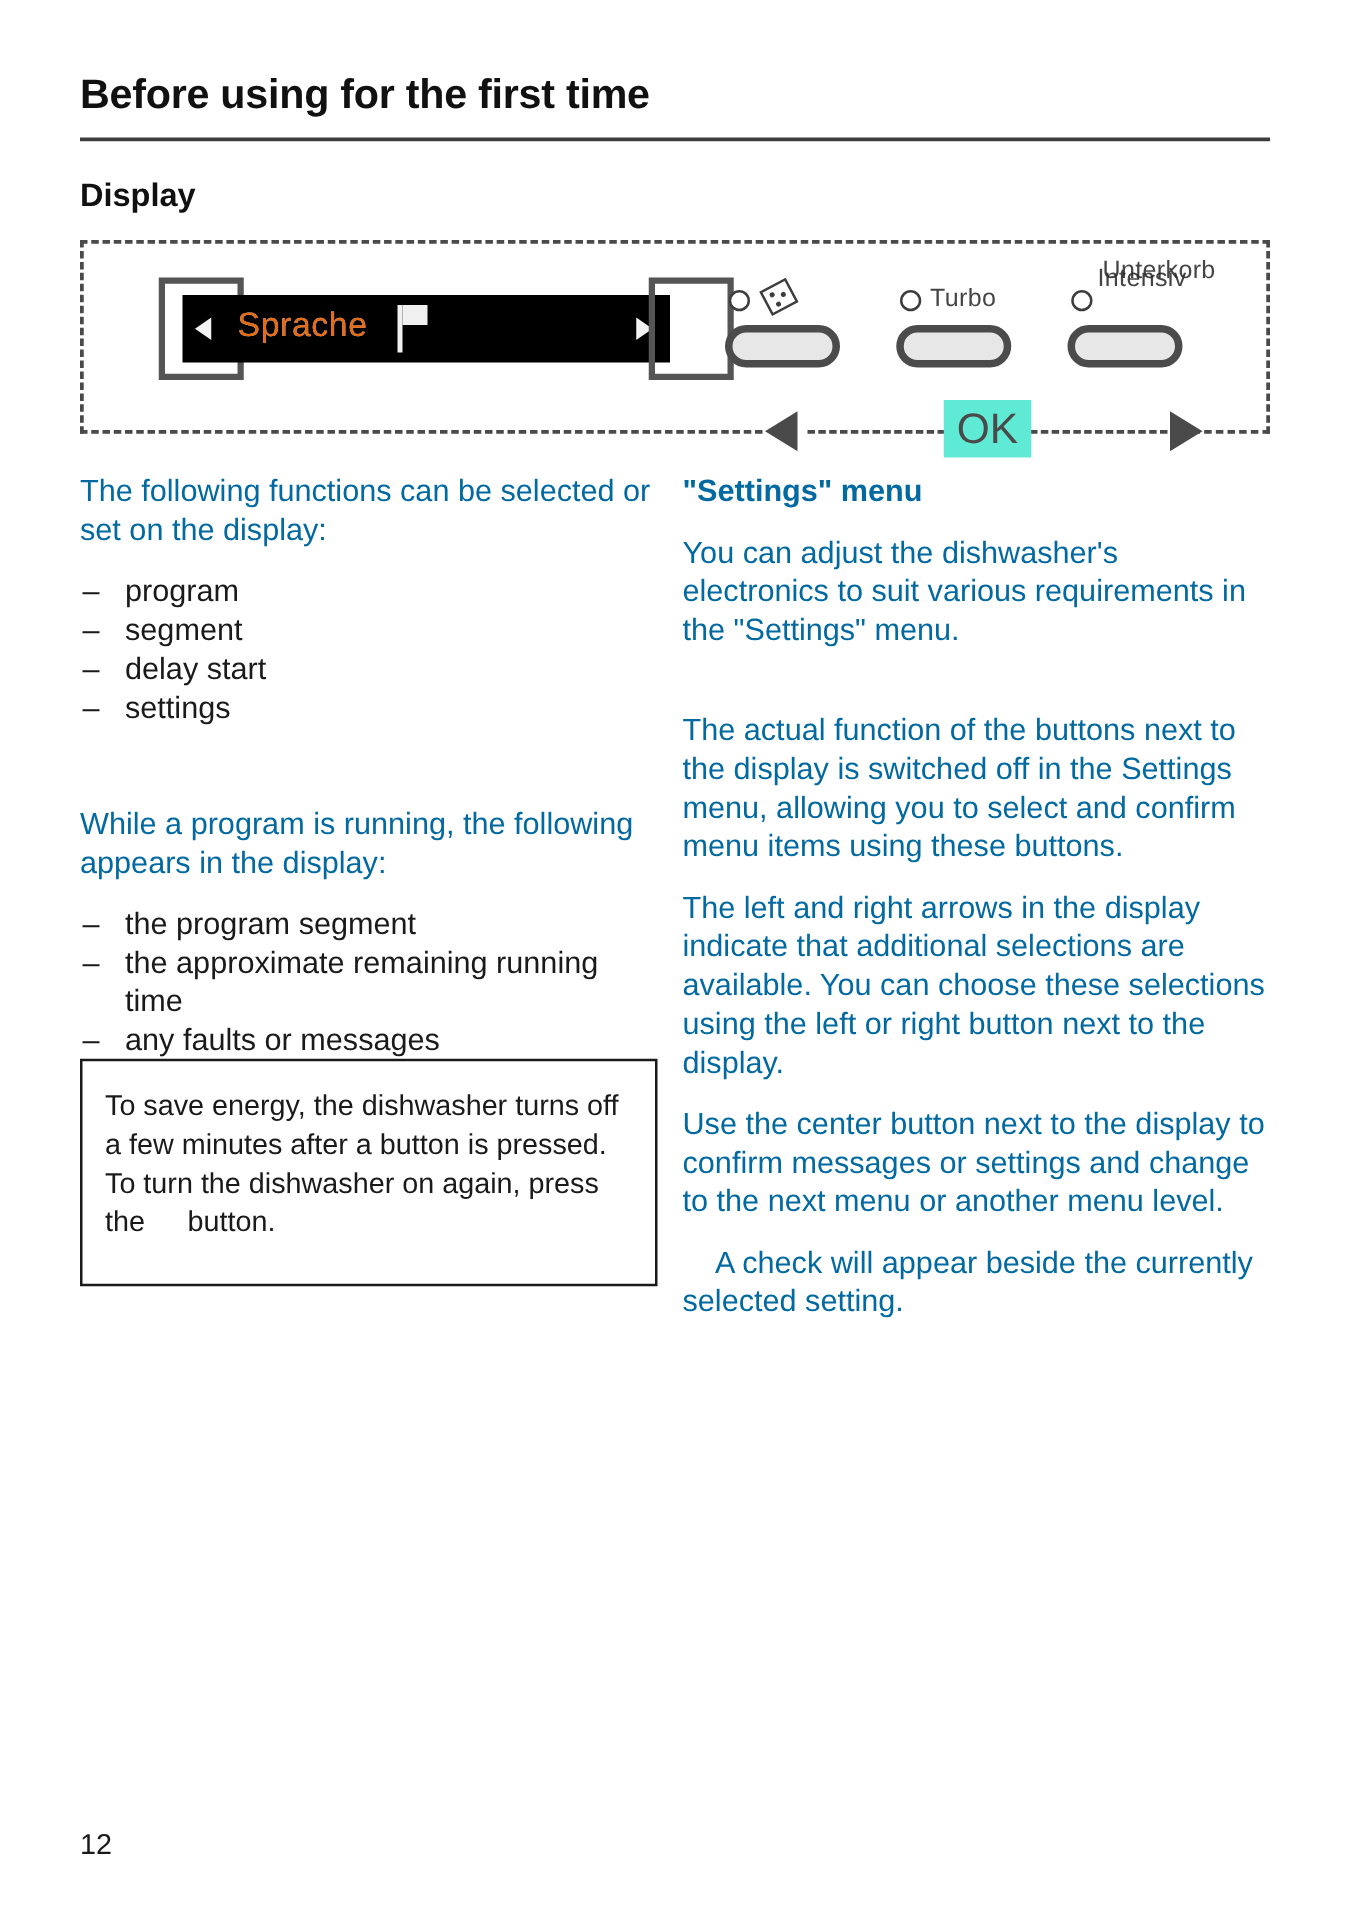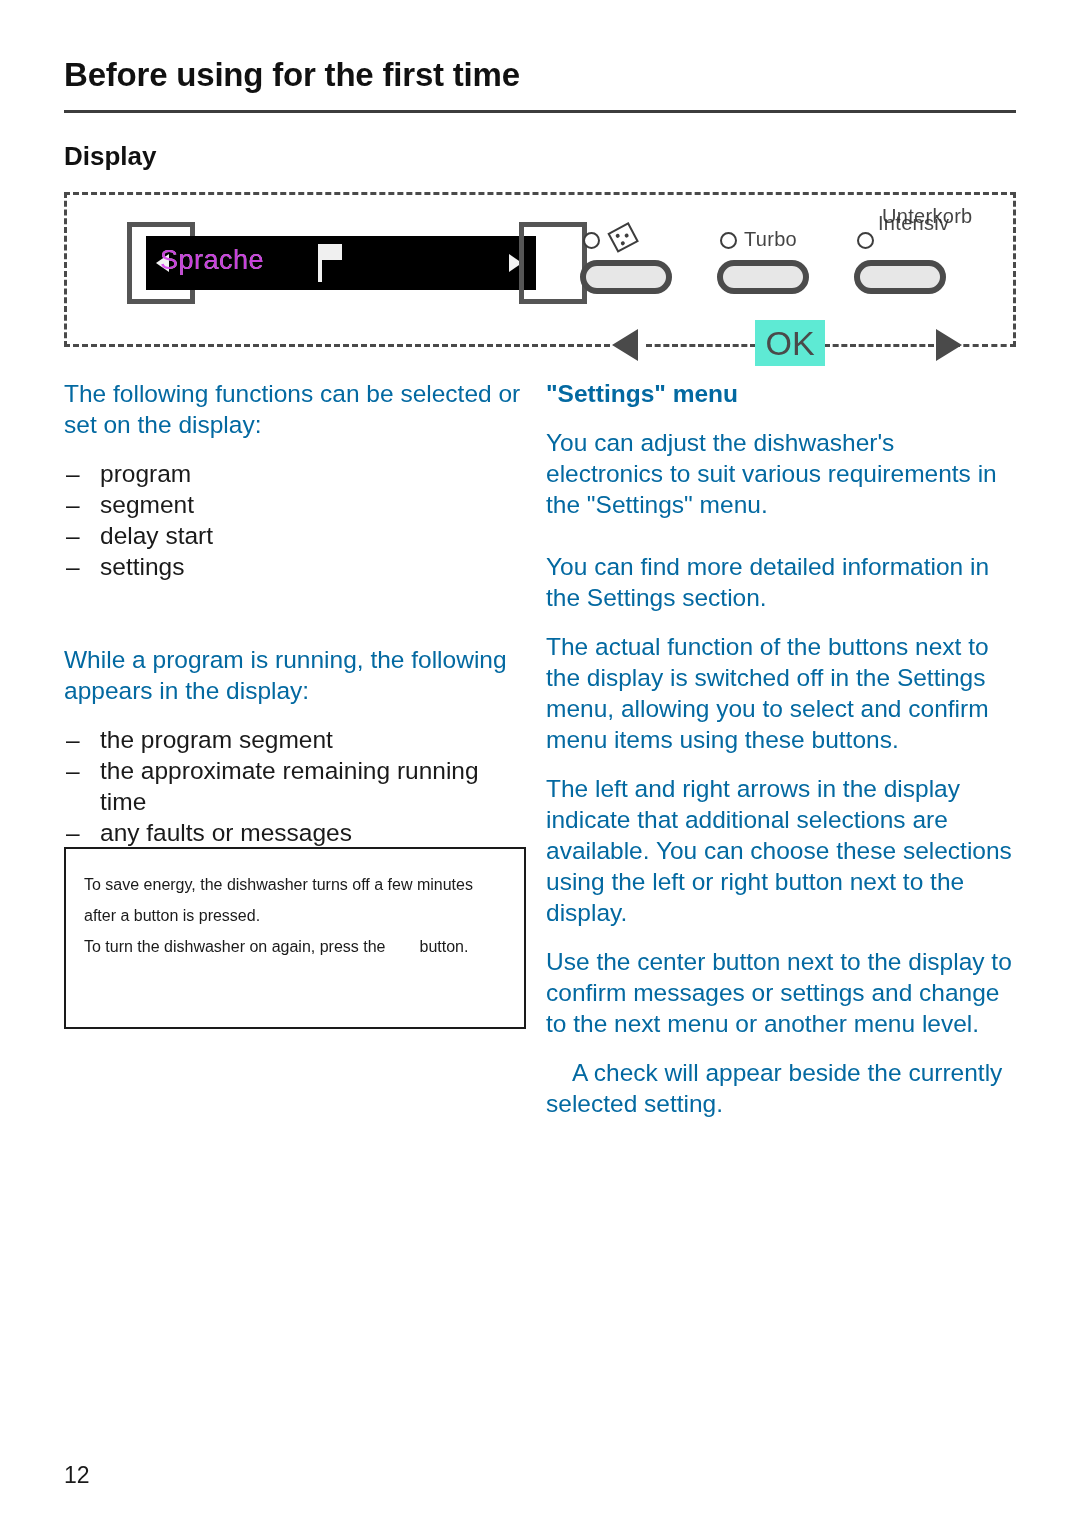--- a/index.html
+++ b/index.html
@@ -144,24 +144,24 @@
     position: absolute;
     right: 14px;
     top: 18px;
     width: 0; height: 0;
     border-top: 9px solid transparent;
     border-bottom: 9px solid transparent;
     border-left: 13px solid #f2f2f2;
   }
   .lcd-text {
     position: absolute;
-    left: 14px;
+    left: 44px;
     top: 9px;
     font-size: 27px;
-    color: #d946ef;
+    color: #f97316;
     letter-spacing: 0.5px;
     
     text-shadow: 0 0 0 #e8e8e8;
     opacity: 0.92;
   }
   .lcd-flag {
     position: absolute;
     left: 172px;
     top: 8px;
     width: 26px;
@@ -302,21 +302,21 @@
     position: absolute;
     left: 64px;
     top: 847px;
     width: 462px;
     height: 182px;
     border: 2px solid #1a1a1a;
     padding: 20px 18px 0 18px;
   }
   .note-box p {
     margin: 0;
-    font-size: 16px;
+    font-size: 23px;
     line-height: 31px;
     color: #1a1a1a;
   }
   .btn-gap { display: inline-block; width: 34px; }
 
   .indent-para { text-indent: 26px; }
 
   .folio {
     position: absolute;
     left: 64px;
@@ -400,21 +400,20 @@
   <div class="note-box">
     <p>To save energy, the dishwasher turns off a few minutes after a button is pressed.</p>
     <p><span>To turn the dishwasher on again, press the</span><span class="btn-gap"></span><span>button.</span></p>
   </div>
 
   <div class="col-right">
     <p class="body" style="font-weight:bold;">"Settings" menu</p>
     <div class="gap-sm"></div>
     <p class="body">You can adjust the dishwasher's electronics to suit various requirements in the "Settings" menu.</p>
     <div class="gap-md"></div>
-    <p class="body">You can find more detailed information in the Settings section.</p>
     <div class="gap-sm"></div>
     <p class="body">The actual function of the buttons next to the display is switched off in the Settings menu, allowing you to select and confirm menu items using these buttons.</p>
     <div class="gap-sm"></div>
     <p class="body">The left and right arrows in the display indicate that additional selections are available. You can choose these selections using the left or right button next to the display.</p>
     <div class="gap-sm"></div>
     <p class="body">Use the center button next to the display to confirm messages or settings and change to the next menu or another menu level.</p>
     <div class="gap-sm"></div>
     <p class="body indent-para">A check will appear beside the currently selected setting.</p>
   </div>
 

